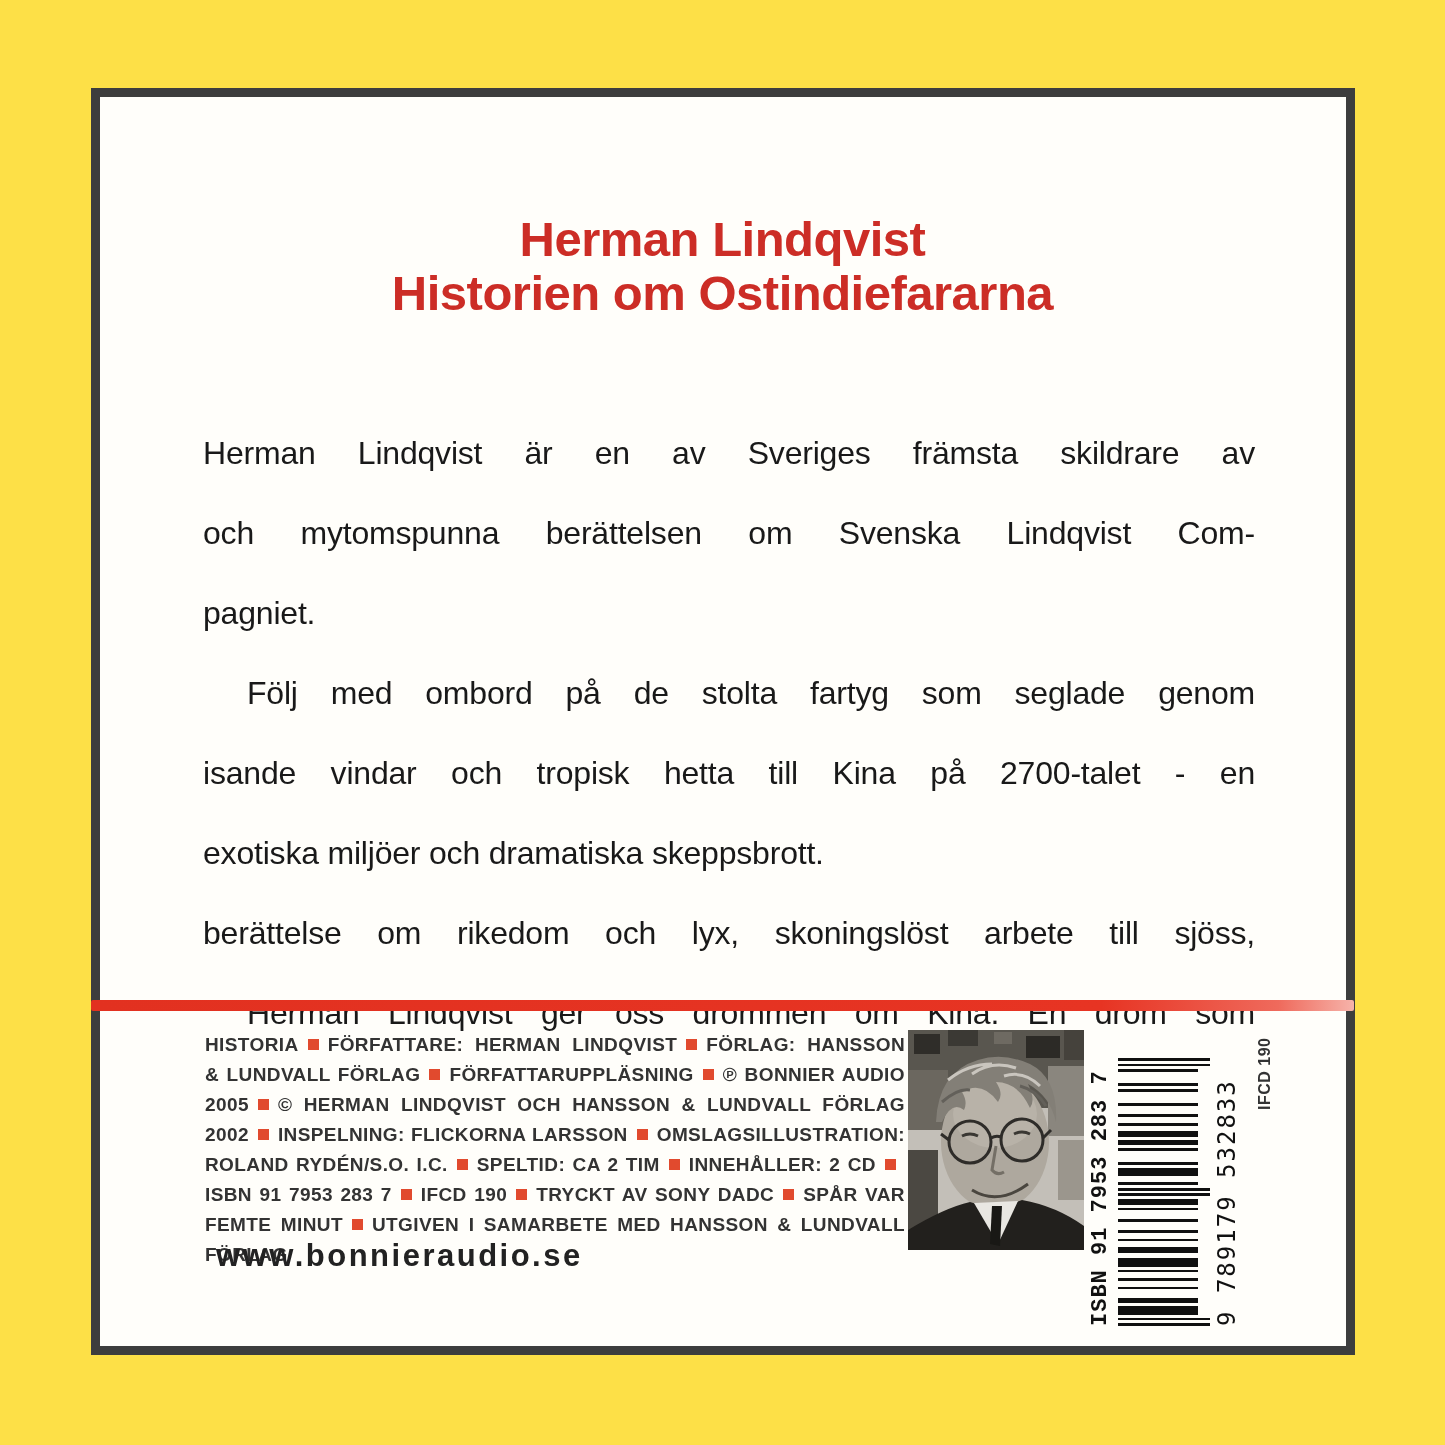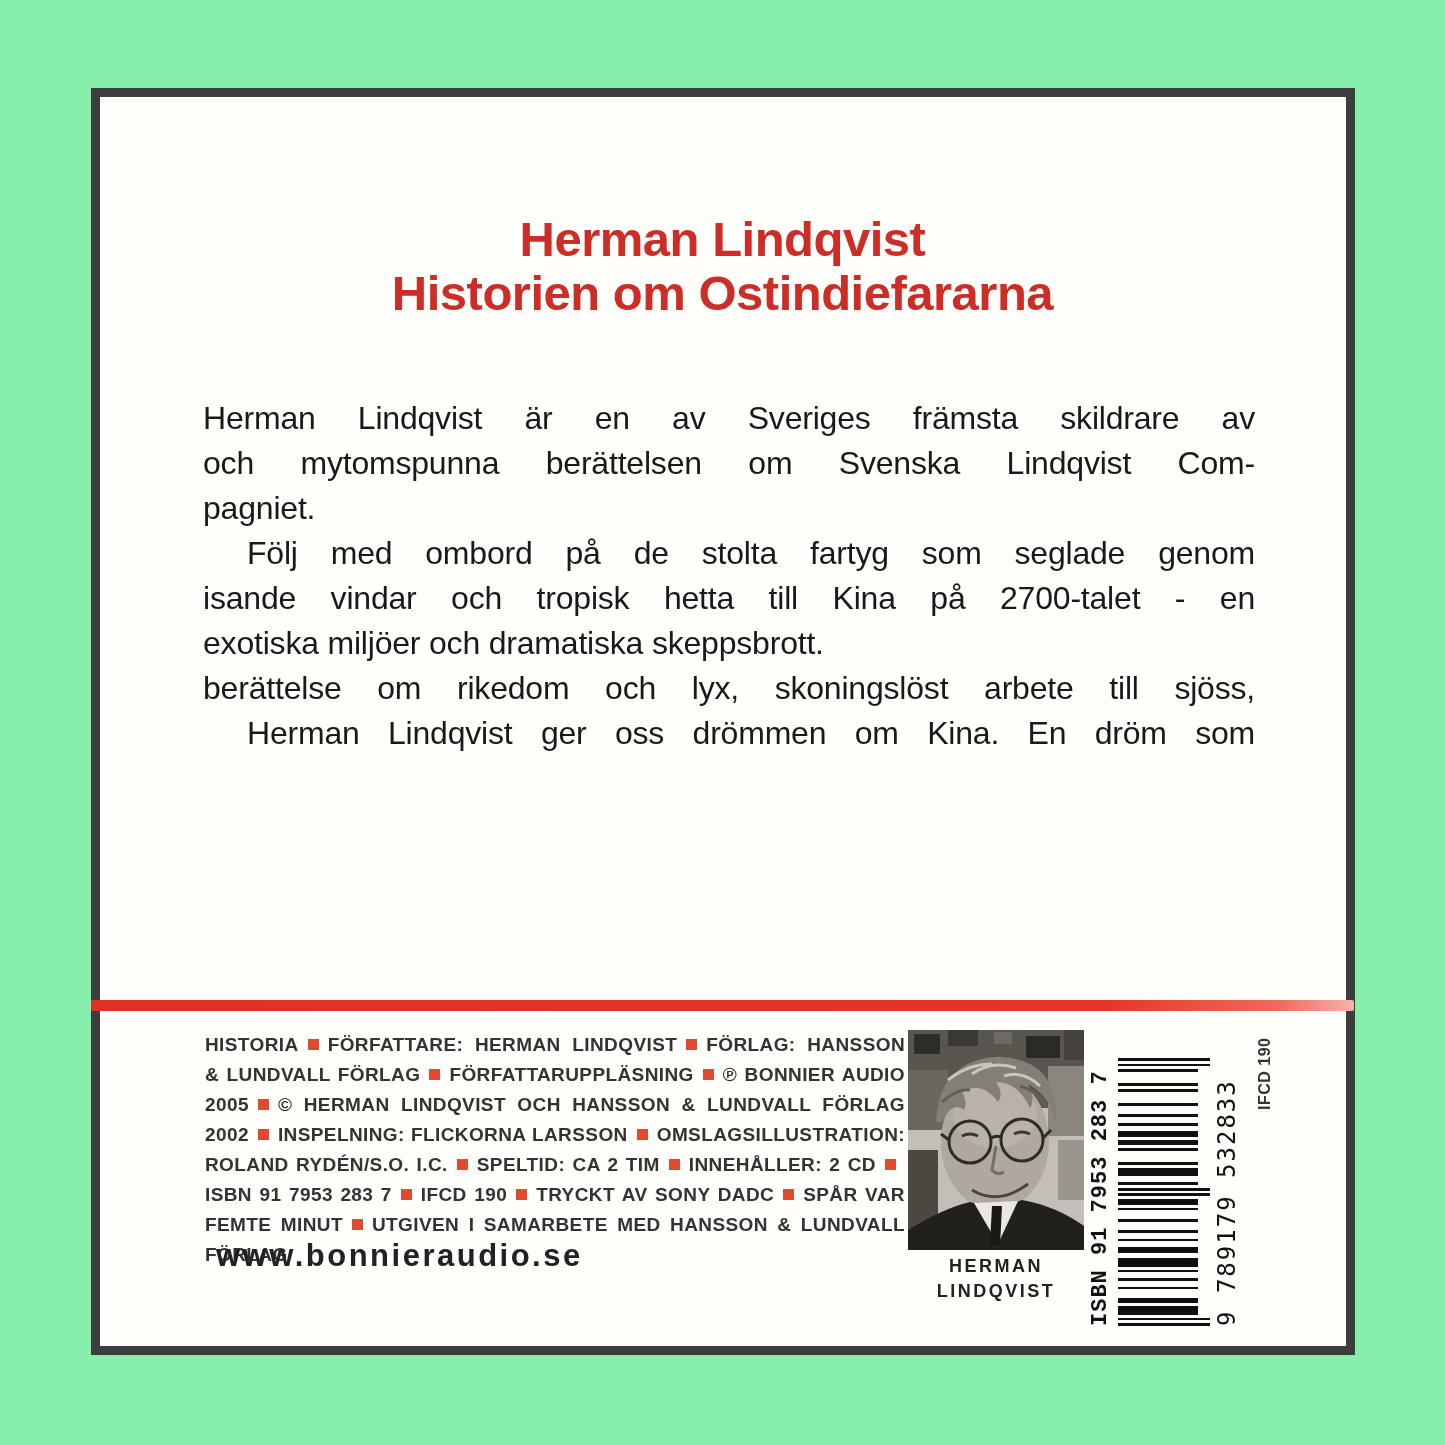--- a/index.html
+++ b/index.html
@@ -1,34 +1,34 @@
 <!DOCTYPE html>
 <html><head>
 <meta charset="utf-8">
 <style>
   html,body{margin:0;padding:0;background:#ffffff;}
   .page{
-    position:relative;width:1445px;height:1445px;background:#86efac;
+    position:relative;width:1445px;height:1445px;background:#fde047;
     font-family:"Liberation Sans",sans-serif;overflow:hidden;
   }
   .frame{
     position:absolute;left:91px;top:88px;width:1264px;height:1267px;
     box-sizing:border-box;border:9px solid #3d3d3d;background:#fffefa;
   }
   
   .title{
     position:absolute;left:0;top:212px;width:1445px;text-align:center;
     color:#cc2d26;font-weight:bold;font-size:49px;line-height:54px;letter-spacing:-0.5px;
   }
   
   .body-text{
     position:absolute;left:203px;top:396px;width:1052px;
     color:#191919;font-size:32px;line-height:45px;letter-spacing:-0.2px;
   }
-  .body-text .line{width:1052px;box-sizing:border-box;text-align:justify;text-align-last:justify;}
+  .body-text .line{width:1052px;box-sizing:border-box;text-align:justify;text-align-last:justify;margin-top:35px;}
   .body-text .line.ll{text-align:center;text-align-last:left;}
   .body-text .line.indent{padding-left:44px;}
   
   .red-line{
     position:absolute;left:91px;top:1000px;width:1263px;height:11px;
     background:linear-gradient(to right,#e23120 0%,#e73423 80%,#ef6a5c 94%,#f6b3aa 100%);
     border-radius:2px;
   }
   
   .meta{
@@ -132,24 +132,20 @@
       <path d="M88,116 L84,140 Q89,146 96,142" stroke="#746f66" stroke-width="3" fill="none"></path>
       <path d="M64,160 Q90,176 120,154" stroke="#4a463f" stroke-width="3" fill="none"></path>
       <path d="M70,168 Q90,180 112,164" stroke="#8d8densed77" stroke-width="2" fill="none" opacity="0.4"></path>
 
       <path d="M0,220 L0,200 Q36,178 62,172 L88,180 L114,170 Q148,176 176,196 L176,220 Z" fill="#22201d"></path>
       <polygon points="66,173 110,171 90,214" fill="#e9e7e2"></polygon>
       <polygon points="84,176 94,176 92,216 82,214" fill="#191815"></polygon>
     </svg>
   </div>
 
-  <div class="caption">
-    <div>HERMAN</div>
-    <div>LINDQVIST</div>
-  </div>
 
   <div class="barcode-group">
     <div class="isbn-label">ISBN 91 7953 283 7</div>
     <div class="bars">
         <div class="bar" style="left: 0px; width: 2.82px; height: 92px;"></div>
         <div class="bar" style="left: 5.64px; width: 2.82px; height: 92px;"></div>
         <div class="bar" style="left: 11.28px; width: 8.46px; height: 80px;"></div>
         <div class="bar" style="left: 22.57px; width: 5.64px; height: 80px;"></div>
         <div class="bar" style="left: 36.67px; width: 2.82px; height: 80px;"></div>
         <div class="bar" style="left: 45.14px; width: 2.82px; height: 80px;"></div>

